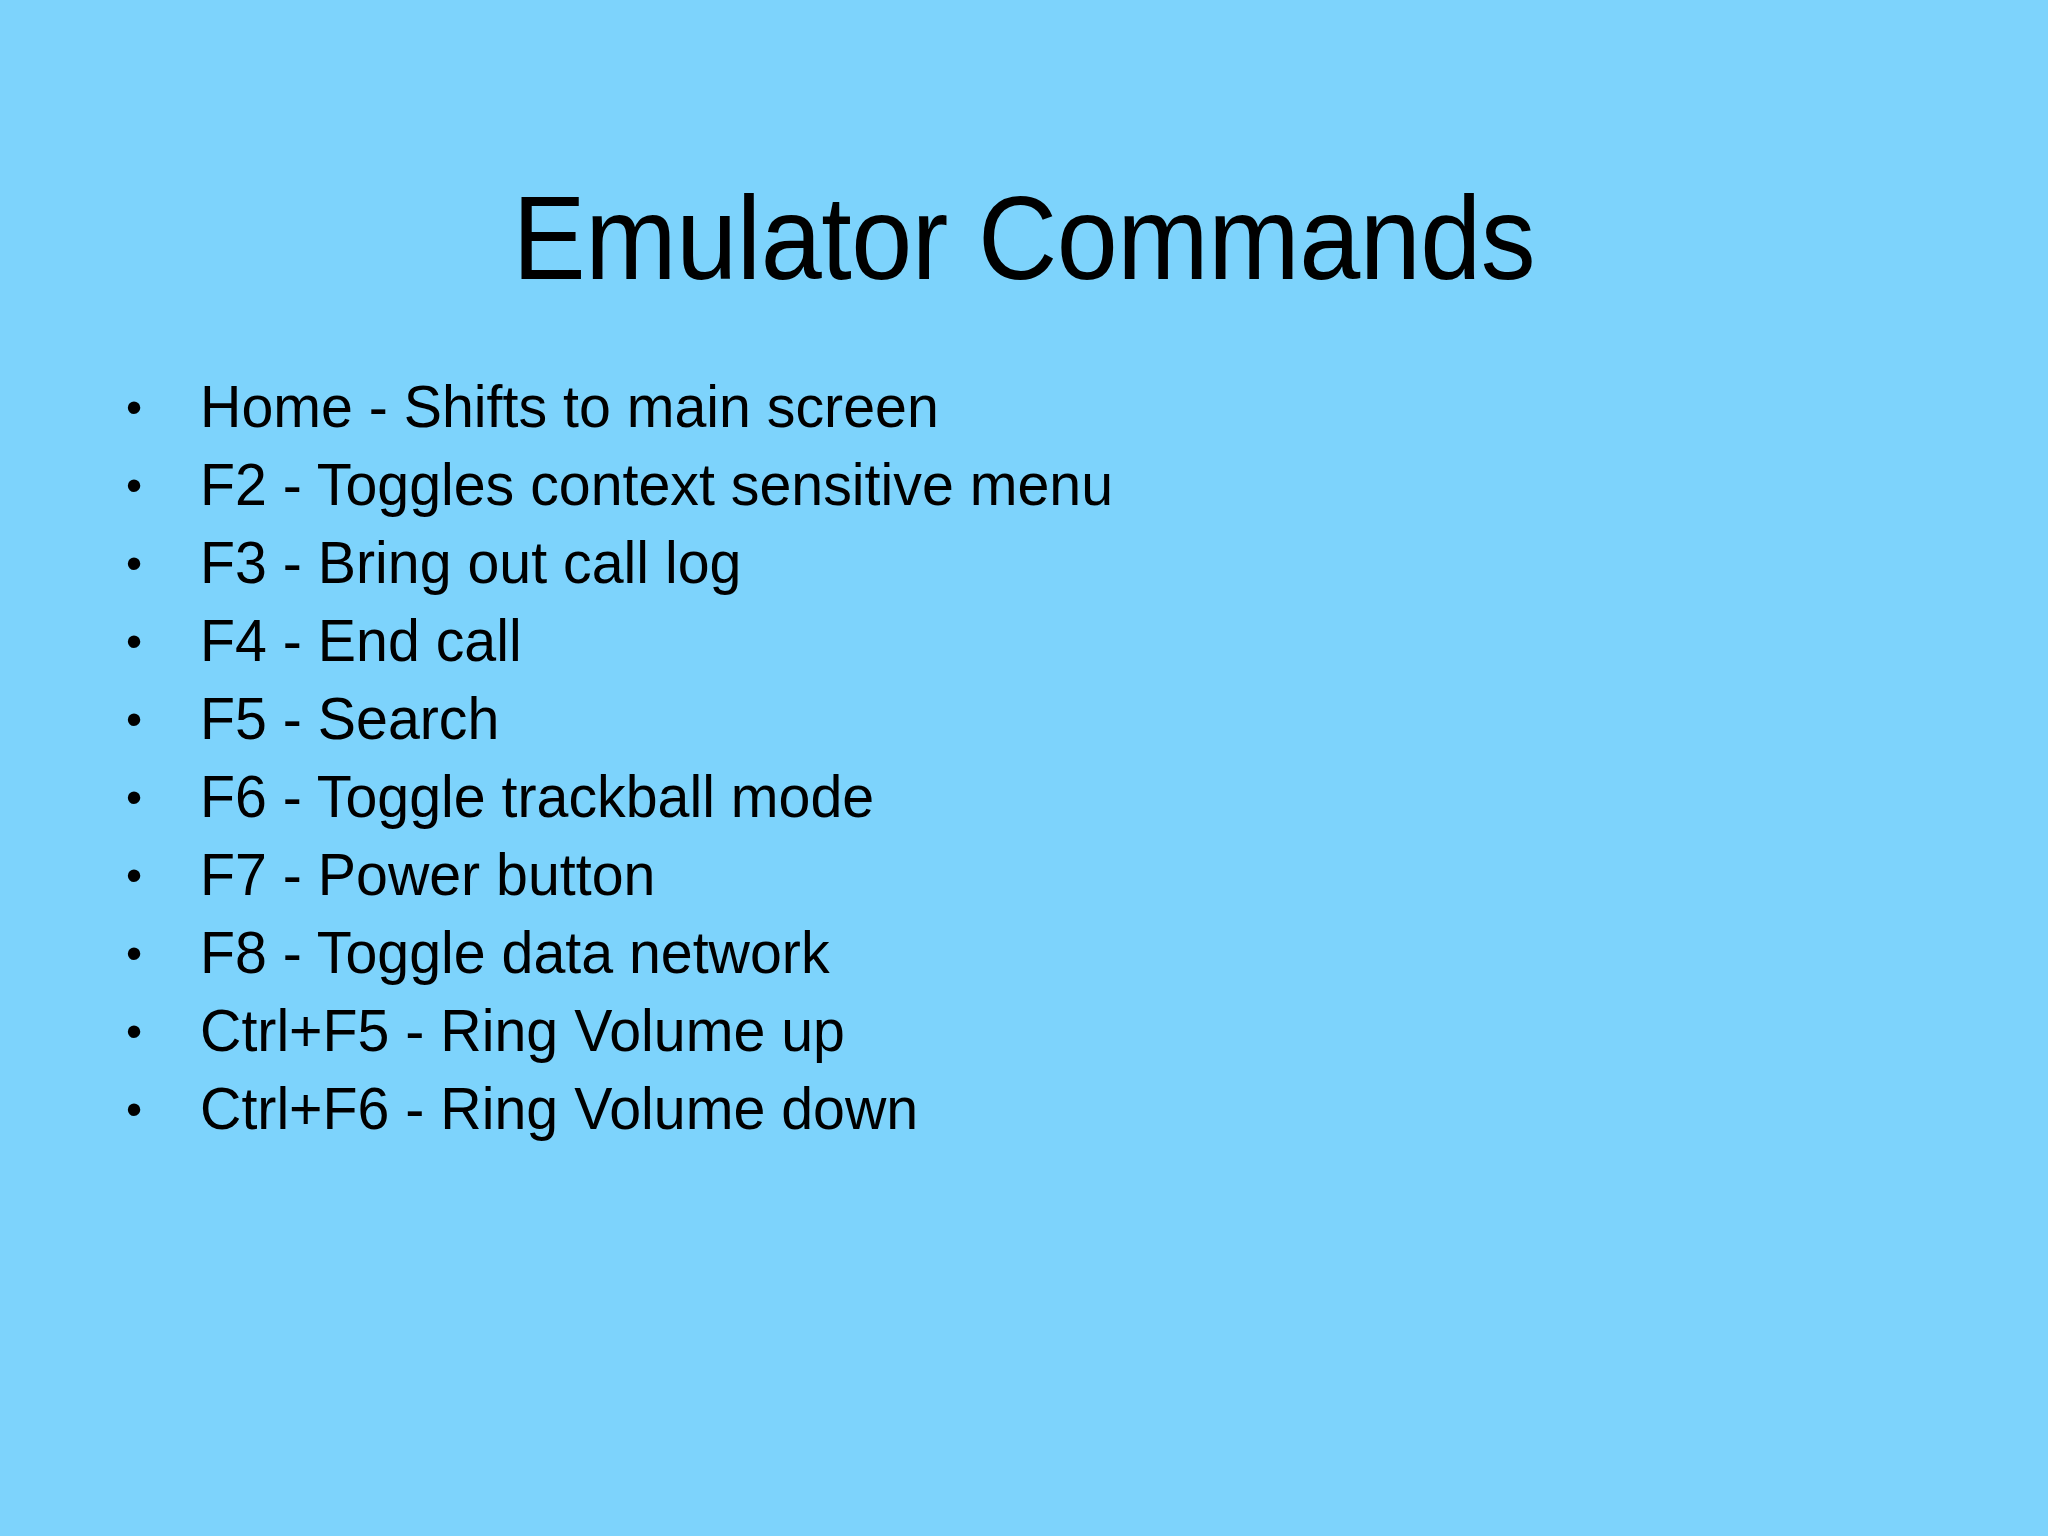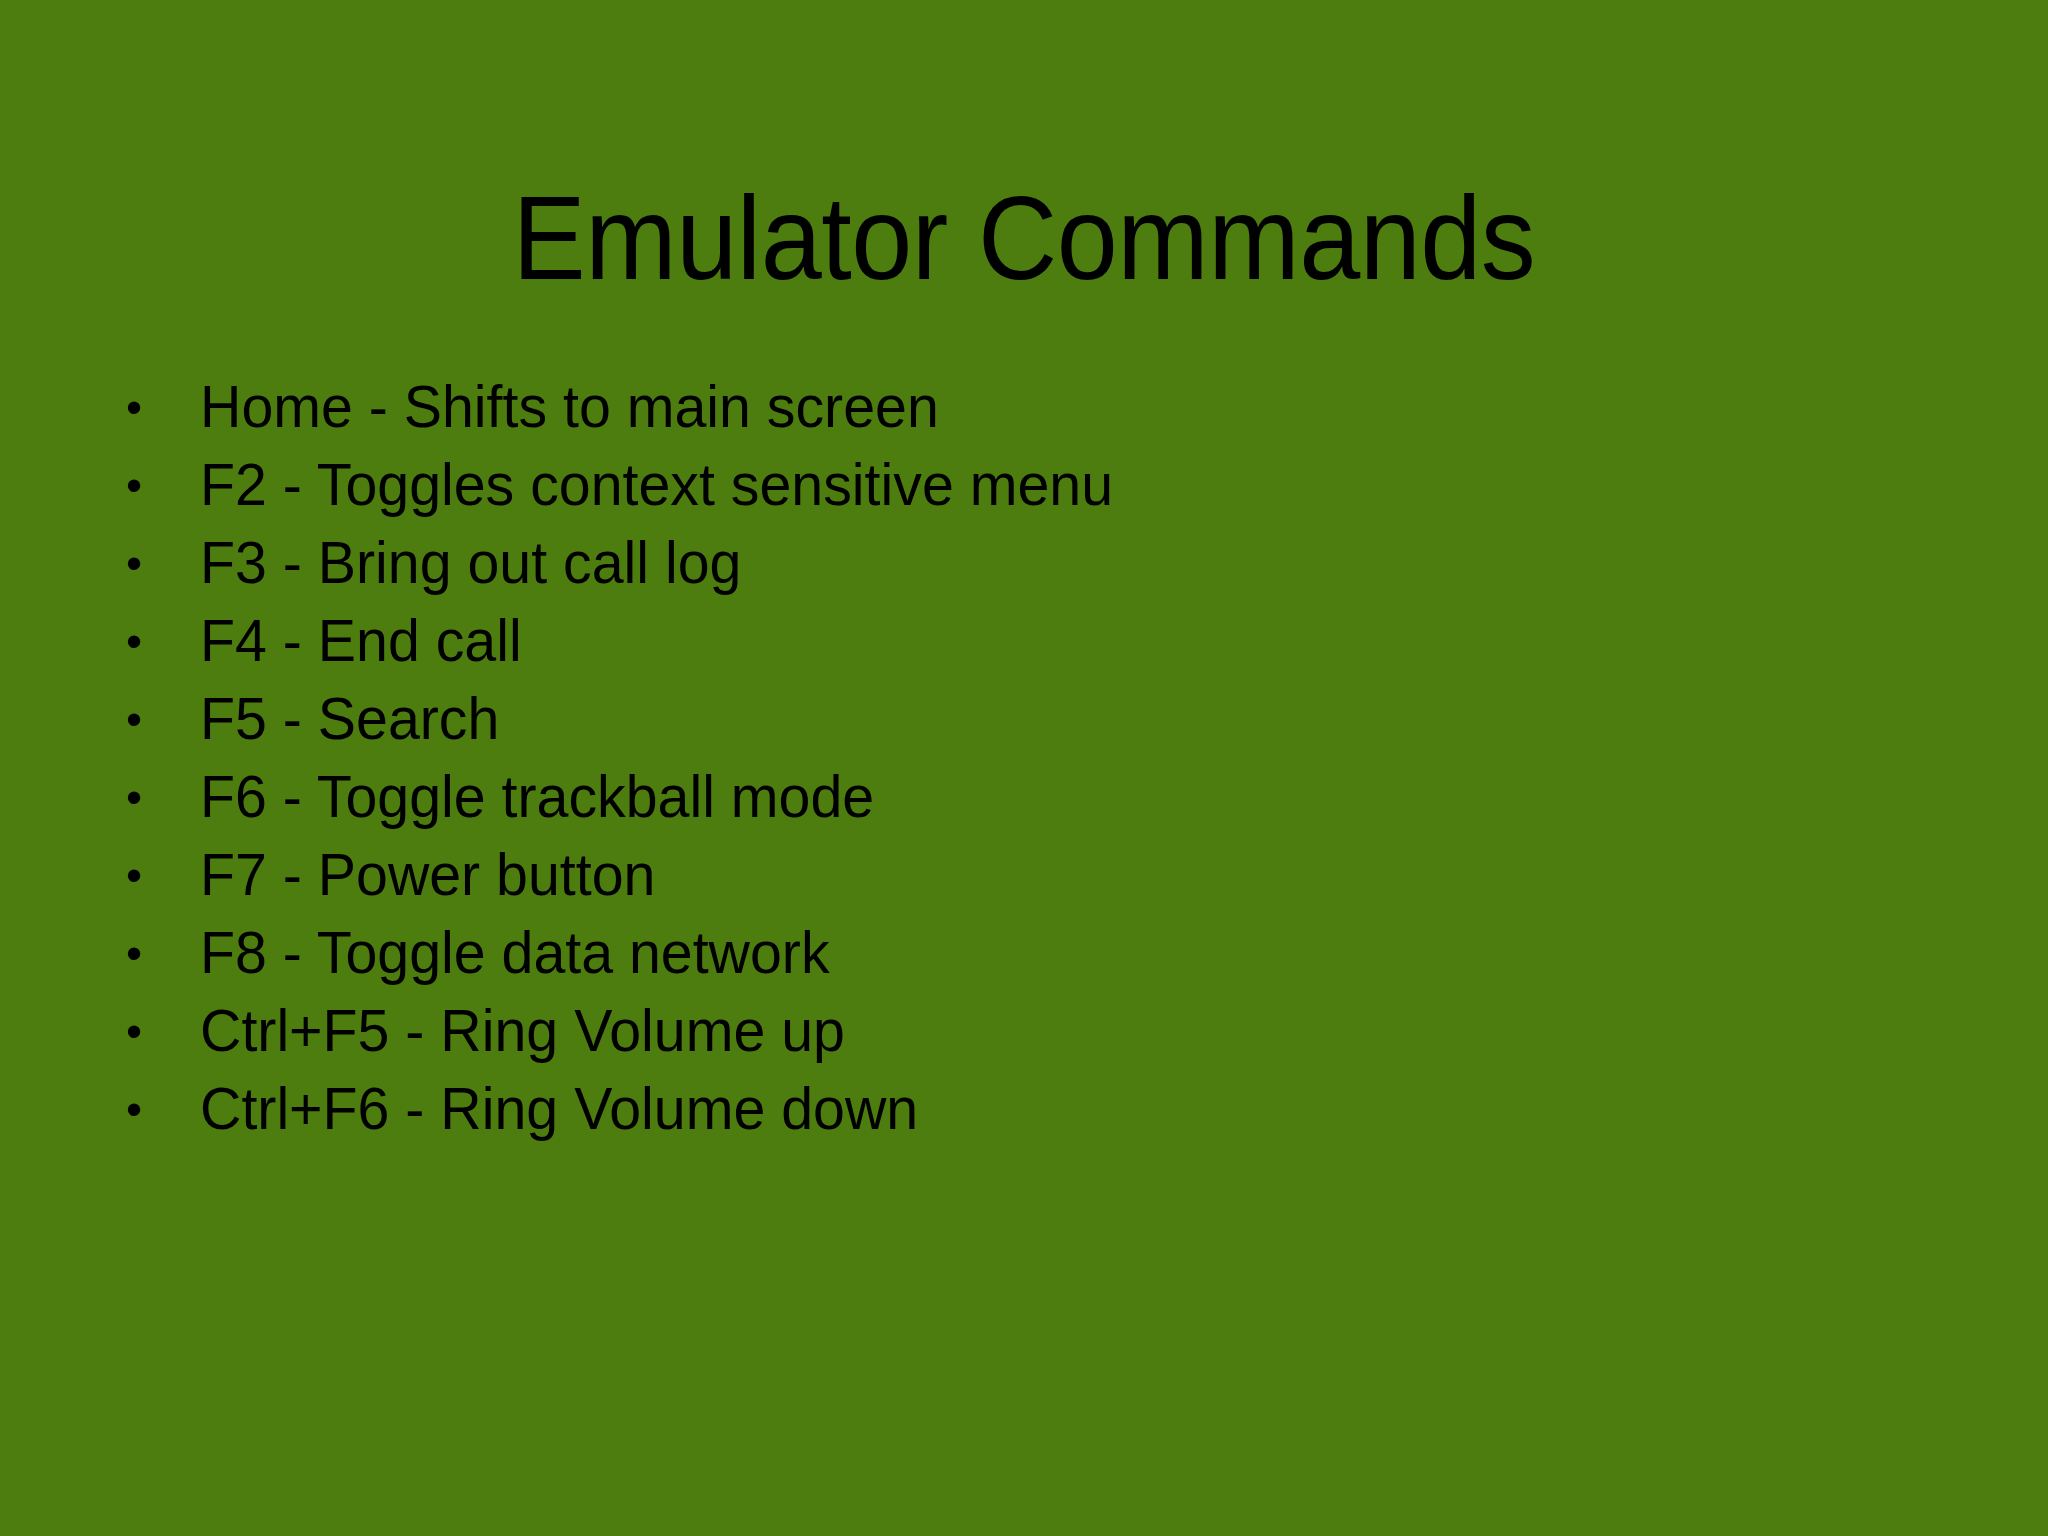--- a/index.html
+++ b/index.html
@@ -7,21 +7,21 @@
     margin: 0;
     padding: 0;
     background: #ffffff;
   }
 
   
   .slide {
     position: relative;
     width: 2048px;
     height: 1536px;
-    background: #4d7c0f;
+    background: #7dd3fc;
     overflow: hidden;
     font-family: "Liberation Sans", "DejaVu Sans", sans-serif;
     color: #000000;
     -webkit-font-smoothing: antialiased;
   }
 
   
   .title-block {
     position: absolute;
     left: 128px;

